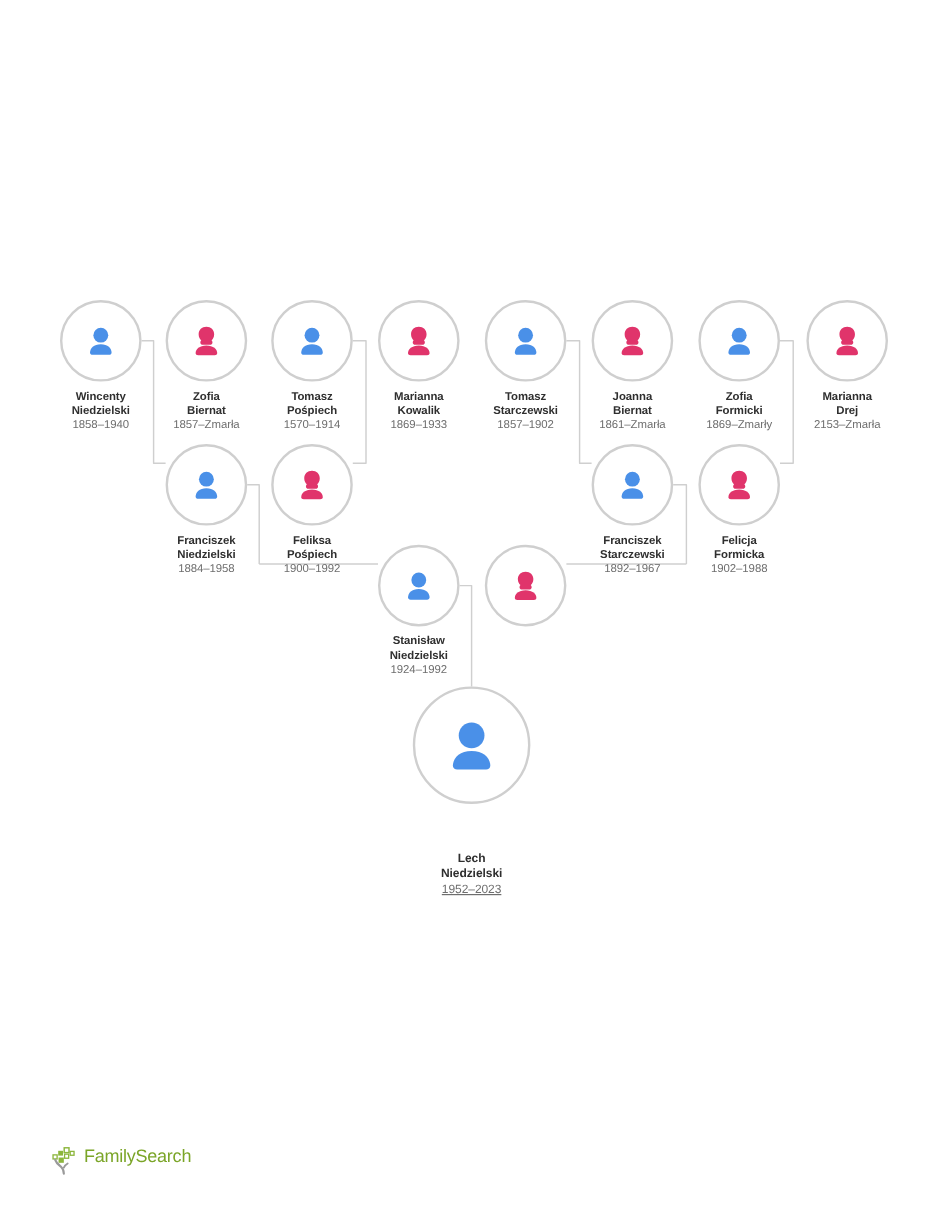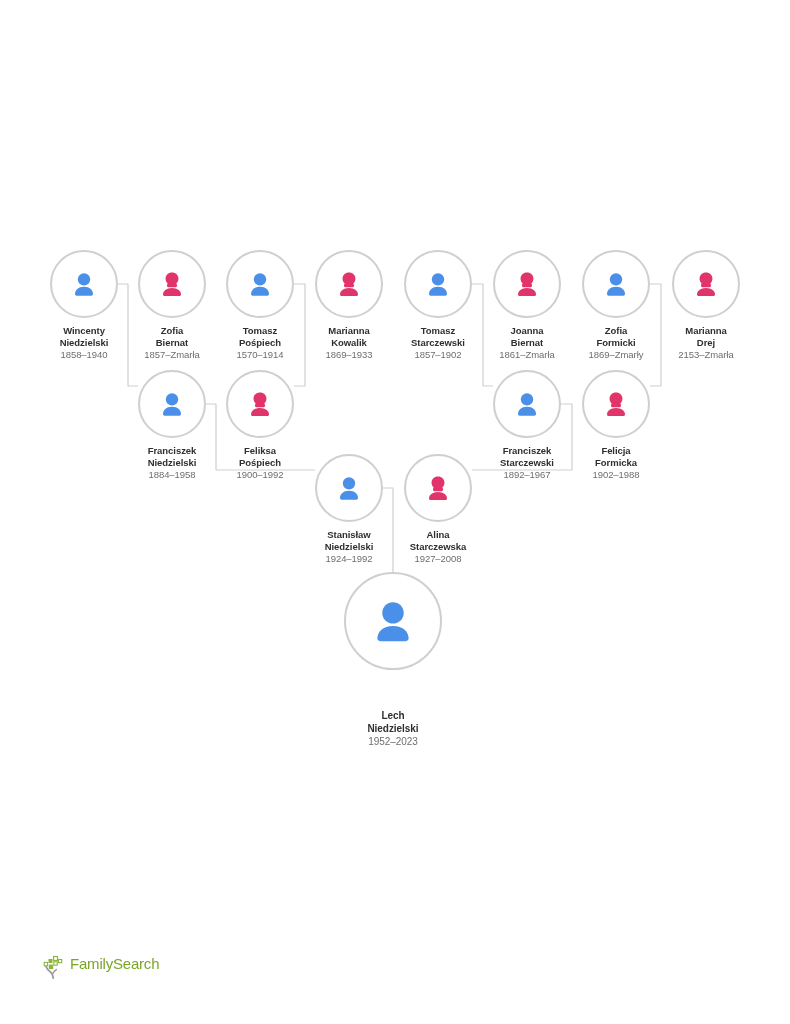--- a/index.html
+++ b/index.html
@@ -49,21 +49,21 @@
   }
   .dates{
     font-size:9.5px;
     font-weight:normal;
     color:#6e6e6e;
     margin-top:1px;
     letter-spacing:-0.05px;
   }
   
   .node.focal .name{font-size:10px;margin-top:40px;}
-  .node.focal .dates{font-size:10px;}
+  .node.focal .dates{font-size:10px;text-decoration:underline;}
   .node.focal .label{margin-top:9px;line-height:12.5px;}
 
   
   #logo{
     position:absolute;
     left:40px;
     top:955px;
     display:flex;
     align-items:flex-start;
     gap:4px;
@@ -273,24 +273,20 @@
       <div class="dates">1924–1992</div>
     </div>
   </div>
 
   <div class="node" style="left:378px;top:454px;width:120px;">
     <div class="avatar" style="width:68px;height:68px;">
       <svg width="30" height="30" viewBox="0 0 32 32">
         <path d="M16 3.6c-4 0-6.9 2.8-6.9 6.6 0 2.4 1 4.2 2.3 5.3-.5.6-.8 1.3-.8 2 0 .9.5 1.6 1.3 2h8.2c.8-.4 1.3-1.1 1.3-2 0-.7-.3-1.4-.8-2 1.3-1.1 2.3-2.9 2.3-5.3 0-3.8-2.9-6.6-6.9-6.6z" fill="#e0346b"></path>
         <path d="M16 20.2c-6.2 0-9.6 3.3-9.6 6.9 0 1 1 1.8 2.2 1.8h14.8c1.2 0 2.2-.8 2.2-1.8 0-3.6-3.4-6.9-9.6-6.9z" fill="#e0346b"></path>
       </svg>
-    </div>
-    <div class="label">
-      <div class="name"><span>Alina</span><br><span>Starczewska</span></div>
-      <div class="dates">1927–2008</div>
     </div>
   </div>
 
   <div class="node focal" style="left:333px;top:572px;width:120px;">
     <div class="avatar" style="width:98px;height:98px;border-width:2.5px;">
       <svg width="52" height="52" viewBox="0 0 32 32">
         <circle cx="16" cy="11" r="6.6" fill="#4a90e8"></circle>
         <path d="M16 19c-6.2 0-9.6 3.6-9.6 7.6 0 1.1 1 1.9 2.2 1.9h14.8c1.2 0 2.2-.8 2.2-1.9 0-4-3.4-7.6-9.6-7.6z" fill="#4a90e8"></path>
       </svg>
     </div>

